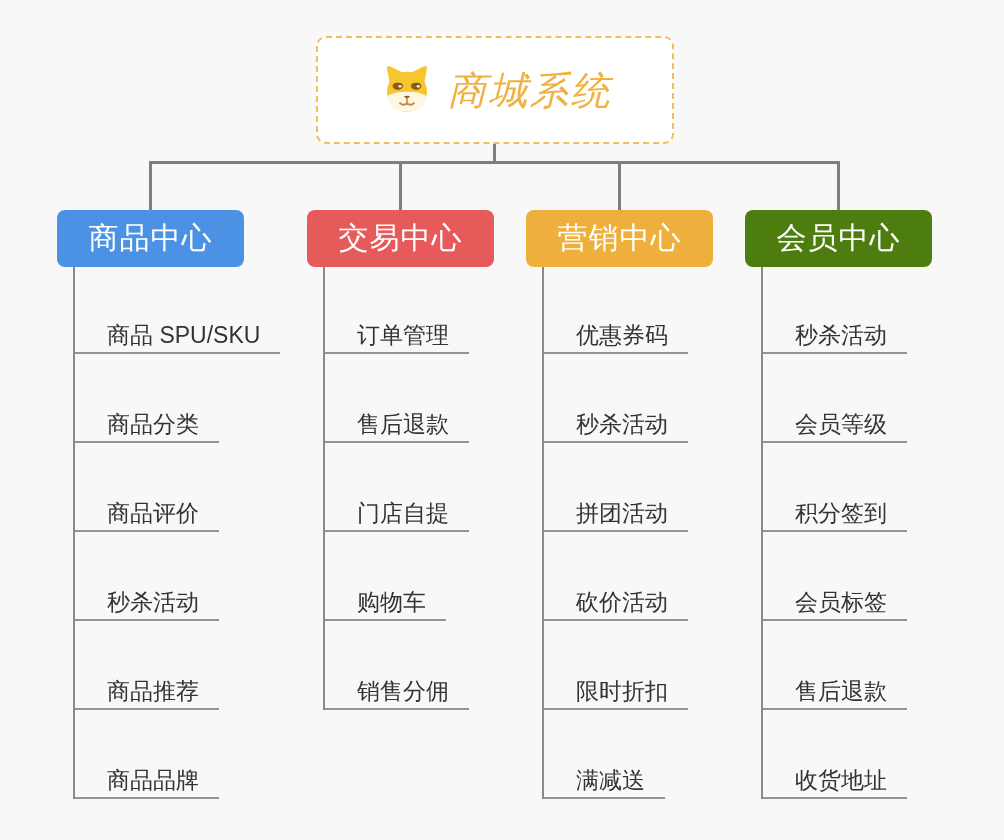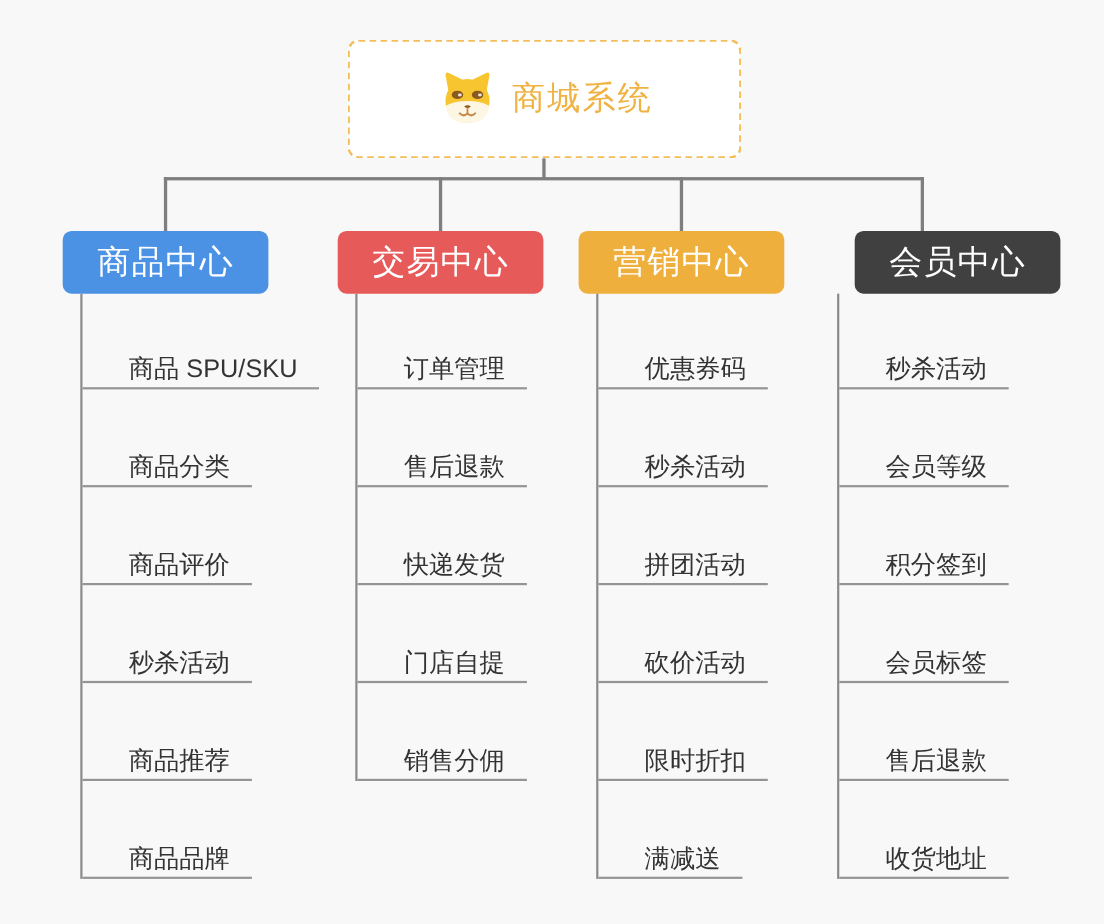--- a/index.html
+++ b/index.html
@@ -24,25 +24,26 @@
     box-sizing: border-box;
     background: #ffffff;
     border: 2px dashed #f3bd59;
     border-radius: 10px;
     display: flex;
     align-items: center;
     justify-content: center;
     gap: 13px;
   }
   .root-title {
-    font-size: 30px;
+    font-size: 39px;
     letter-spacing: 2px;
     color: #f0b243;
     line-height: 1;
     white-space: nowrap;
+    font-style: italic;
   }
   .dog-icon {
     width: 56px;
     height: 54px;
     display: inline-block;
   }
   
   .conn {
     position: absolute;
     background: #7f7f7f;
@@ -74,21 +75,21 @@
     border-left: 2px solid #8a8a8a;
   }
   .leaf-row {
     height: 89px;
     display: flex;
     align-items: flex-end;
   }
   .leaf-row:first-child { height: 87px; }
   .leaf {
     border-bottom: 2px solid #949494;
-    padding: 0 20px 4px 42px;
+    padding: 0 20px 4px 32px;
     font-size: 23px;
     color: #333333;
     line-height: 1.15;
     white-space: nowrap;
   }
 </style>
 </head>
 <body>
 
 <div class="canvas">
@@ -151,24 +152,24 @@
       <span>交易中心</span>
     </div>
     <div class="branch-children">
           <div class="leaf-row">
             <div class="leaf">订单管理</div>
           </div>
           <div class="leaf-row">
             <div class="leaf">售后退款</div>
           </div>
           <div class="leaf-row">
-            <div class="leaf">快递发货</div>
-          </div>
-          <div class="leaf-row">
             <div class="leaf">门店自提</div>
+          </div>
+          <div class="leaf-row">
+            <div class="leaf">购物车</div>
           </div>
           <div class="leaf-row">
             <div class="leaf">销售分佣</div>
           </div>
         </div>
   </div>
 
   <div class="branch" style="left: 526px;">
     <div class="conn drop" style="left: 92px;"></div>
     <div class="branch-header" style="background: rgb(239, 175, 61);">
@@ -191,21 +192,21 @@
             <div class="leaf">限时折扣</div>
           </div>
           <div class="leaf-row">
             <div class="leaf">满减送</div>
           </div>
         </div>
   </div>
 
   <div class="branch" style="left: 745px;">
     <div class="conn drop" style="left: 92px;"></div>
-    <div class="branch-header" style="background: #404040; margin-left: 32px;">
+    <div class="branch-header" style="background: #4d7c0f;">
       <span>会员中心</span>
     </div>
     <div class="branch-children">
           <div class="leaf-row">
             <div class="leaf">秒杀活动</div>
           </div>
           <div class="leaf-row">
             <div class="leaf">会员等级</div>
           </div>
           <div class="leaf-row">

